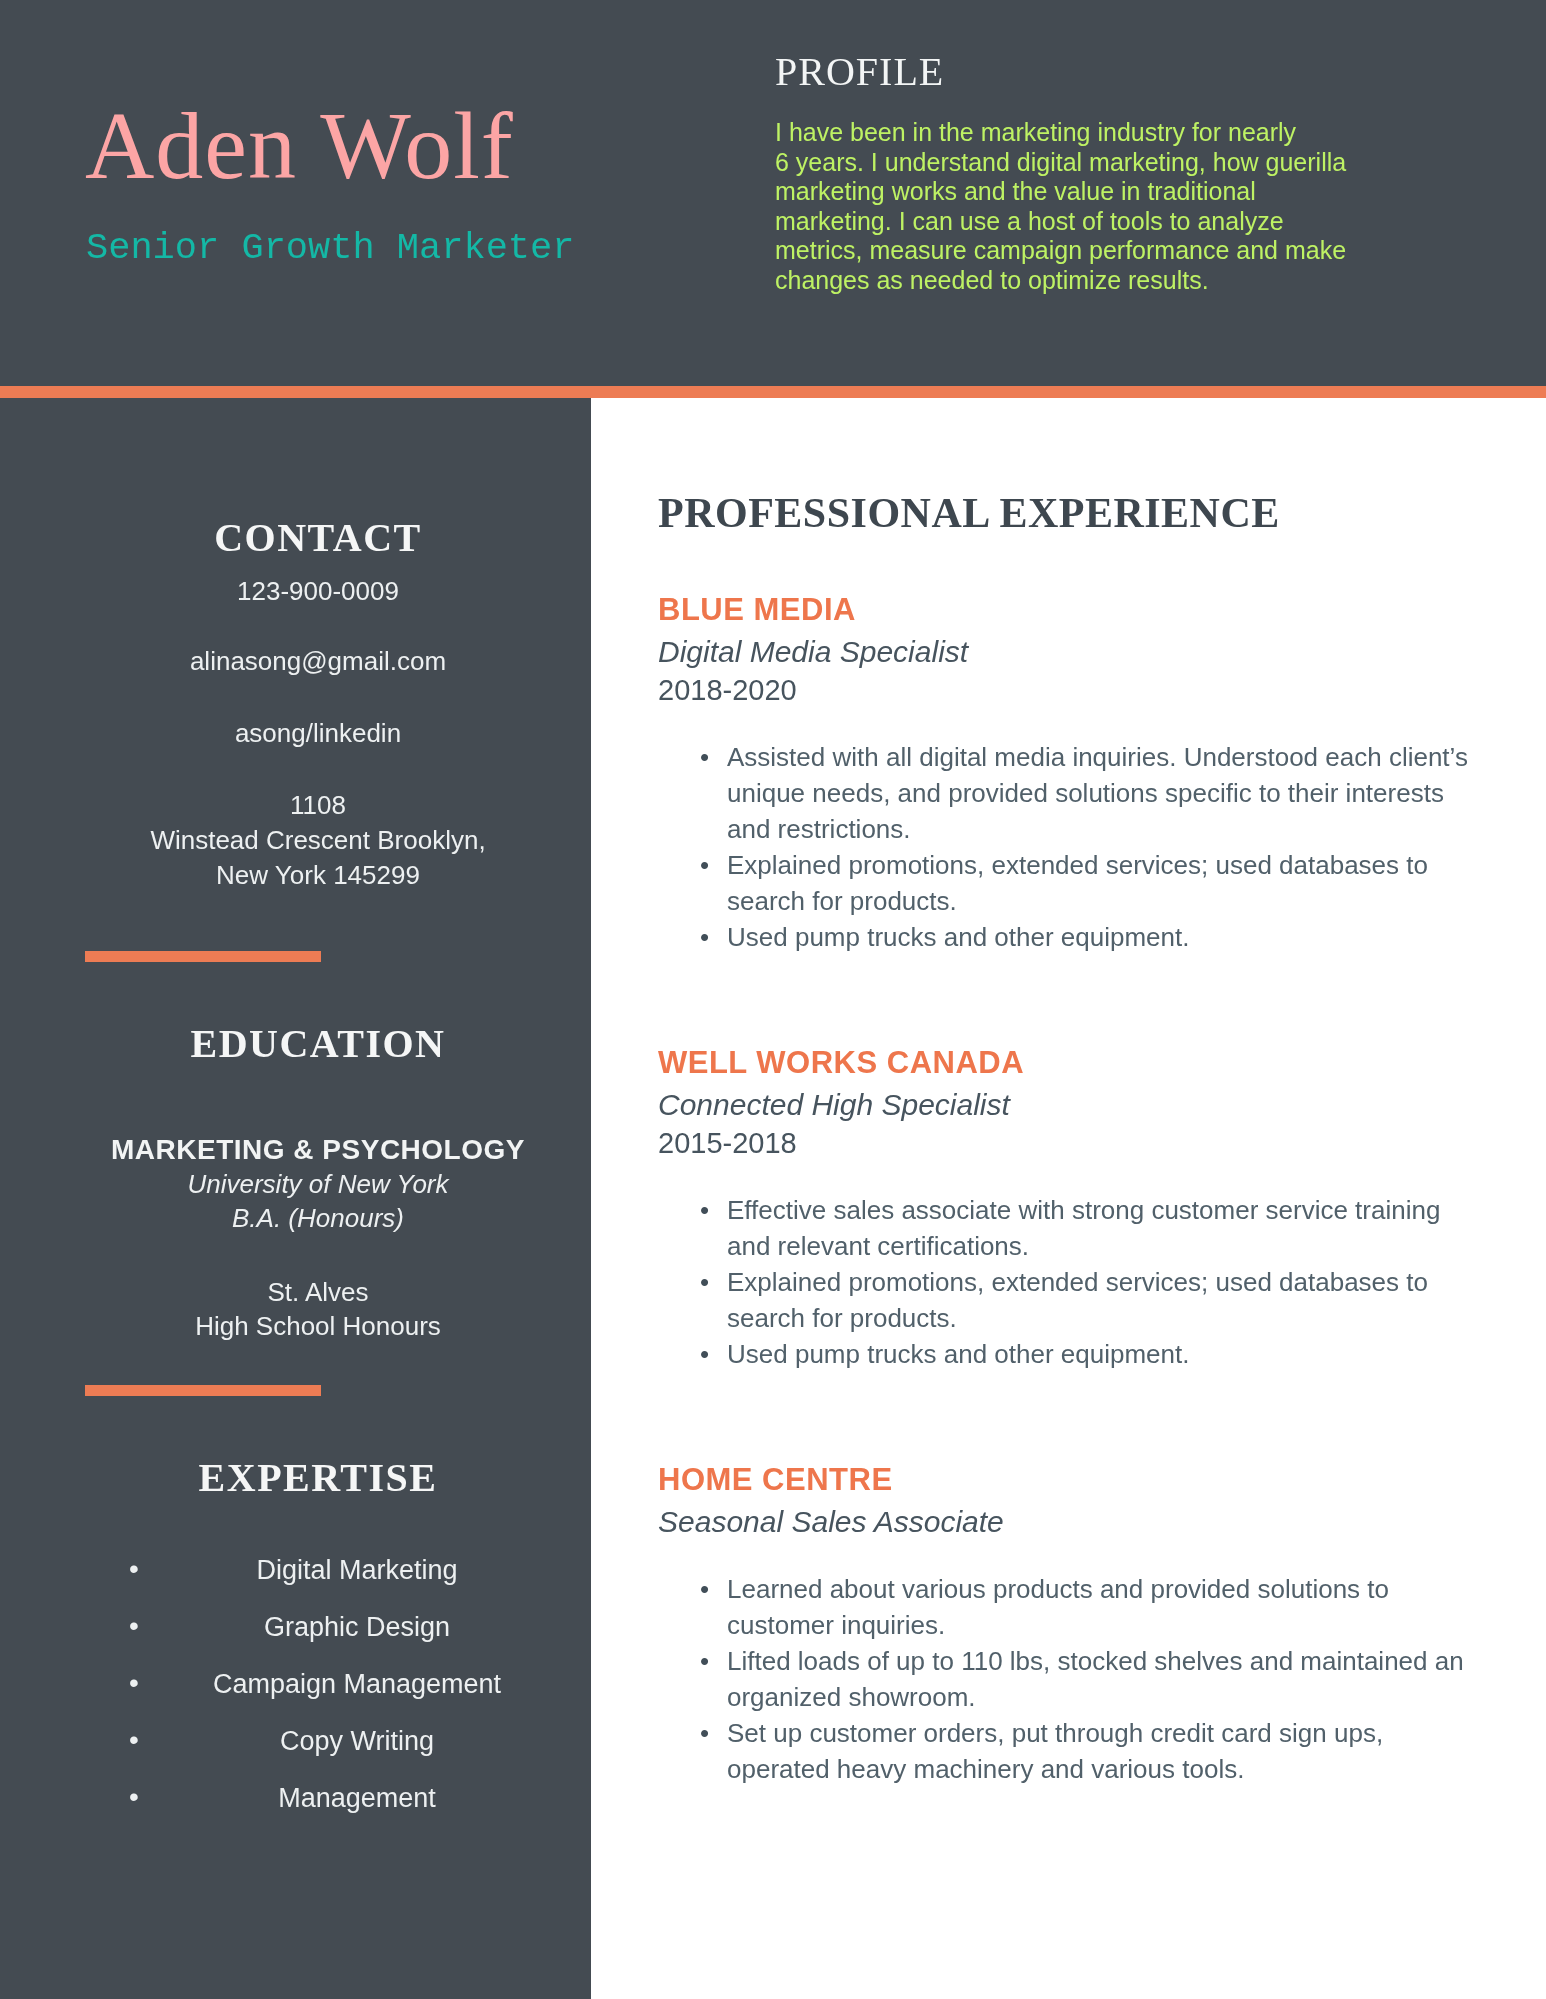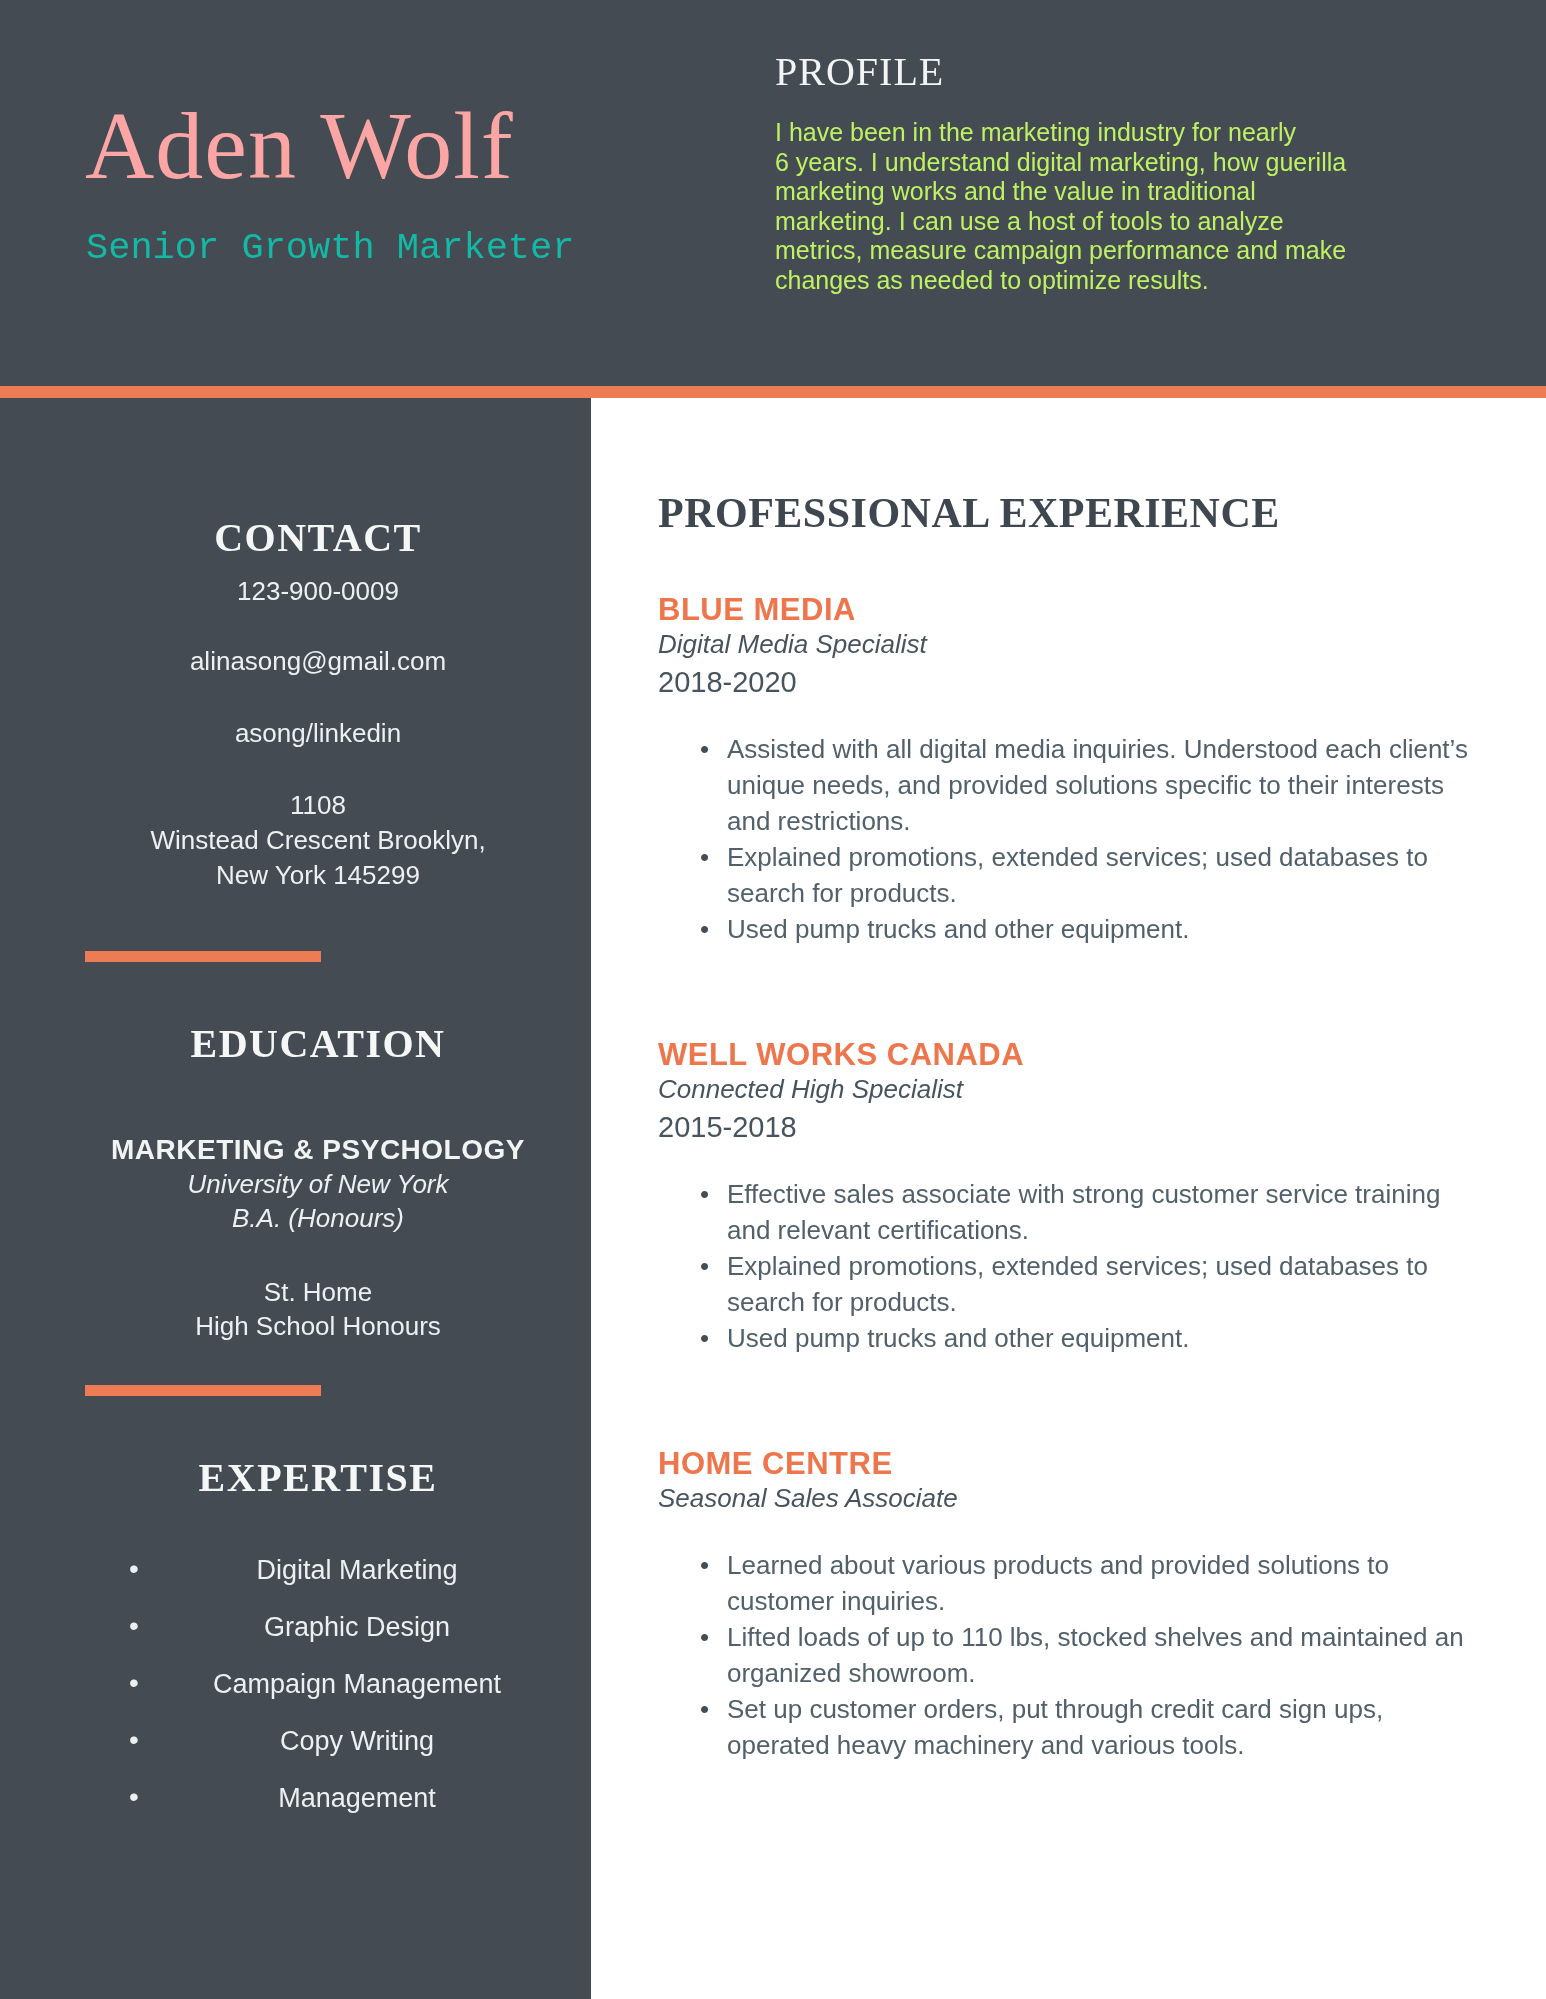--- a/index.html
+++ b/index.html
@@ -97,22 +97,22 @@
   }
   .job { margin:0; }
   .job-1 { margin-top:60px; }
   .job-2 { margin-top:92px; }
   .job-3 { margin-top:92px; }
   .company {
     font-size:31px; font-weight:700; letter-spacing:0.5px;
     line-height:31px; color:#EE764C; margin:0;
   }
   .role {
-    font-size:26px; font-style:italic; color:#47545E;
-    line-height:30px; margin-top:4px;
+    font-size:30px; font-style:italic; color:#47545E;
+    line-height:30px; margin-top:12px;
   }
   .dates {
     font-size:29px; color:#47545E; line-height:29px; margin-top:9px;
   }
   .job-bullets {
     list-style:none; margin:34px 0 0 0; padding:0 0 0 69px; width:755px;
   }
   .job-bullets li {
     position:relative; font-size:26px; line-height:36px; color:#51606A;
   }
@@ -157,21 +157,21 @@
         <div class="addr-line">New York 145299</div>
       </div>
 
       <div class="divider"></div>
 
       <h3 class="side-heading education-heading">EDUCATION</h3>
       <div class="degree">MARKETING &amp; PSYCHOLOGY</div>
       <div class="school">University of New York</div>
       <div class="credential">B.A. (Honours)</div>
       <div class="secondary-block">
-        <div class="secondary-line">St. Home</div>
+        <div class="secondary-line">St. Alves</div>
         <div class="secondary-line">High School Honours</div>
       </div>
 
       <div class="divider divider-2"></div>
 
       <h3 class="side-heading expertise-heading">EXPERTISE</h3>
       <ul class="skills-list">
         <li>Digital Marketing</li>
         <li>Graphic Design</li>
         <li>Campaign Management</li>

